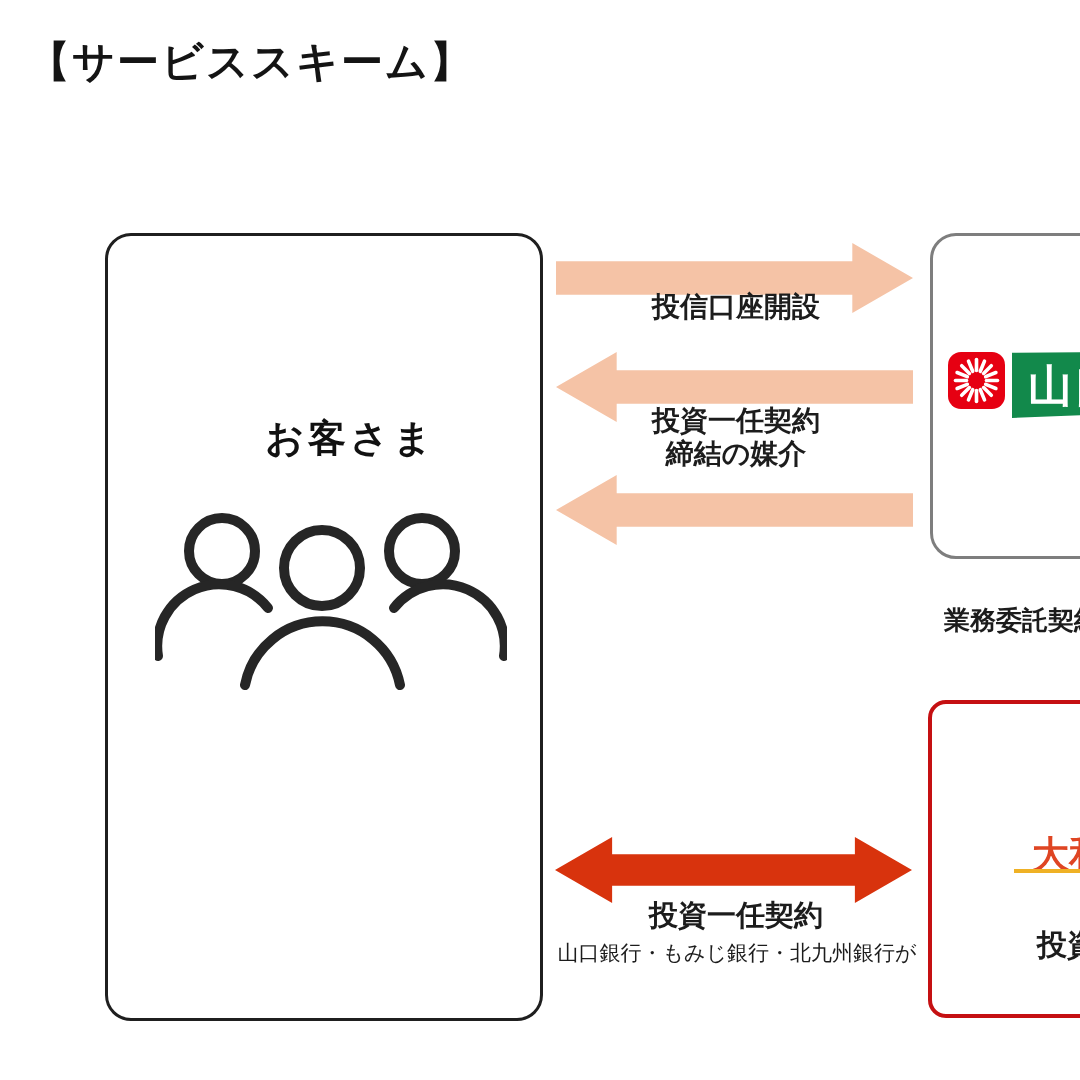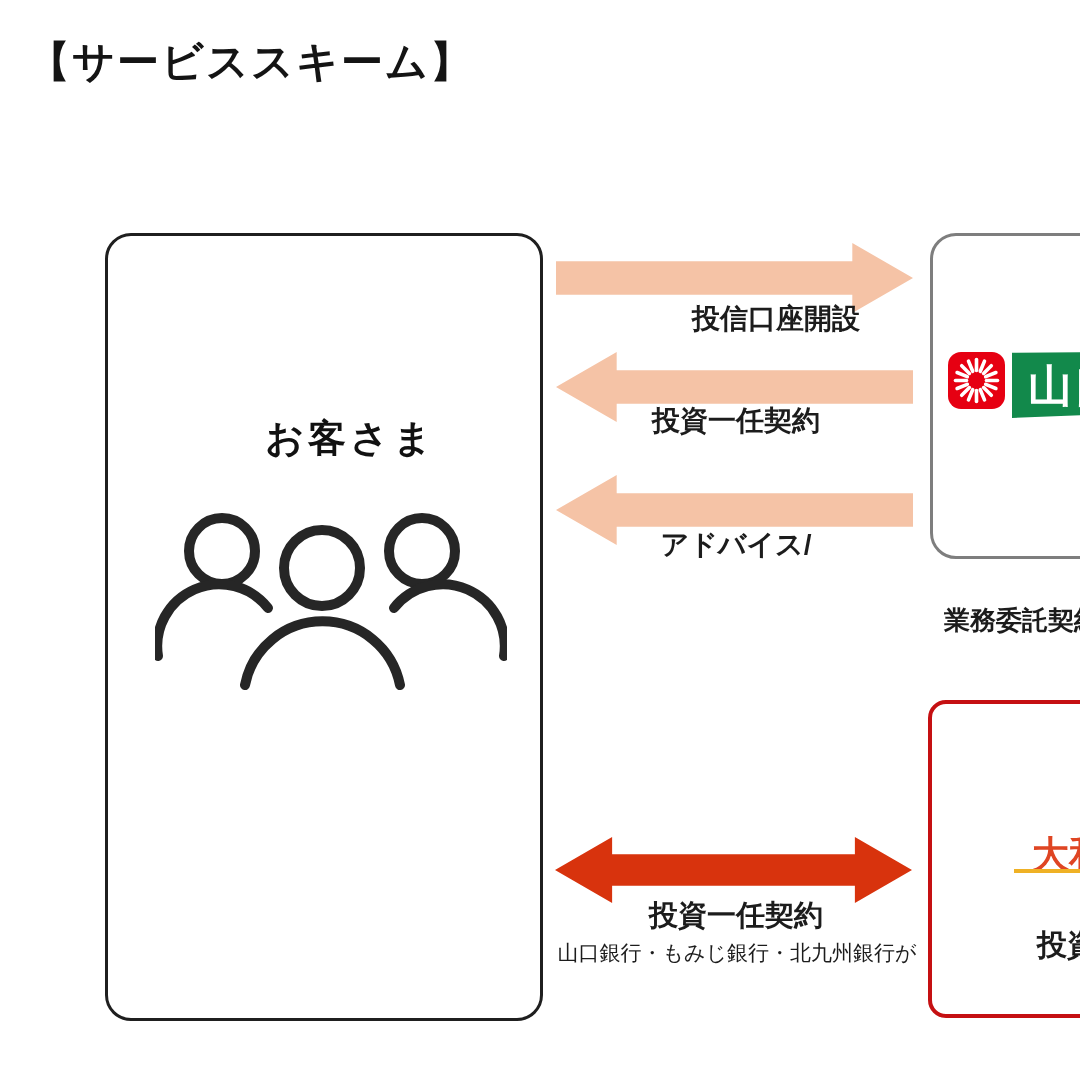--- a/index.html
+++ b/index.html
@@ -37,21 +37,21 @@
   .flow-right { clip-path: polygon(0 26%, 83% 26%, 83% 0, 100% 50%, 83% 100%, 83% 74%, 0 74%); }
   .flow-left  { clip-path: polygon(100% 26%, 17% 26%, 17% 0, 0 50%, 17% 100%, 17% 74%, 100% 74%); }
   .arrow1 { left: 556px; top: 243px; }
   .arrow2 { left: 556px; top: 352px; }
   .arrow3 { left: 556px; top: 475px; }
 
   .flow-label {
     left: 541px; width: 390px; text-align: center;
     font-size: 28px; font-weight: 700; line-height: 33px; color: #1c1c1c;
   }
-  .flow-label1 { top: 302px; padding-left: 40px; }
+  .flow-label1 { top: 290px; }
   .flow-label2 { top: 404px; }
   .flow-label3 { top: 528px; }
 
   
   .bank-box {
     left: 930px; top: 233px; width: 340px; height: 320px;
     border: 3px solid #7e7e7e; border-radius: 26px; background: #fff;
   }
   .logo-tile {
     left: 948px; top: 352px; width: 57px; height: 57px;
@@ -126,25 +126,25 @@
     <path d="M 90 179 A 79 79 0 0 1 245 179" stroke="#262626" stroke-width="10" stroke-linecap="round"></path>
   </svg>
 </div>
 
 <div class="abs flow-arrow flow-right arrow1"></div>
 <div class="abs flow-label flow-label1">投信口座開設</div>
 
 <div class="abs flow-arrow flow-left arrow2"></div>
 <div class="abs flow-label flow-label2">
   <div>投資一任契約</div>
+  <div>締結の媒介</div>
 </div>
 
 <div class="abs flow-arrow flow-left arrow3"></div>
 <div class="abs flow-label flow-label3">
-  <div>アドバイス/</div>
 </div>
 
 <div class="abs bank-box"></div>
 <div class="abs logo-tile">
   <svg width="57" height="57" viewBox="0 0 57 57">
     <g stroke="#ffffff" stroke-width="3.6" stroke-linecap="round">
       <line x1="38.5" y1="28.5" x2="49.5" y2="28.5"></line>
       <line x1="37.7" y1="32.3" x2="47.9" y2="36.5"></line>
       <line x1="35.6" y1="35.6" x2="43.3" y2="43.3"></line>
       <line x1="32.3" y1="37.7" x2="36.5" y2="47.9"></line>

